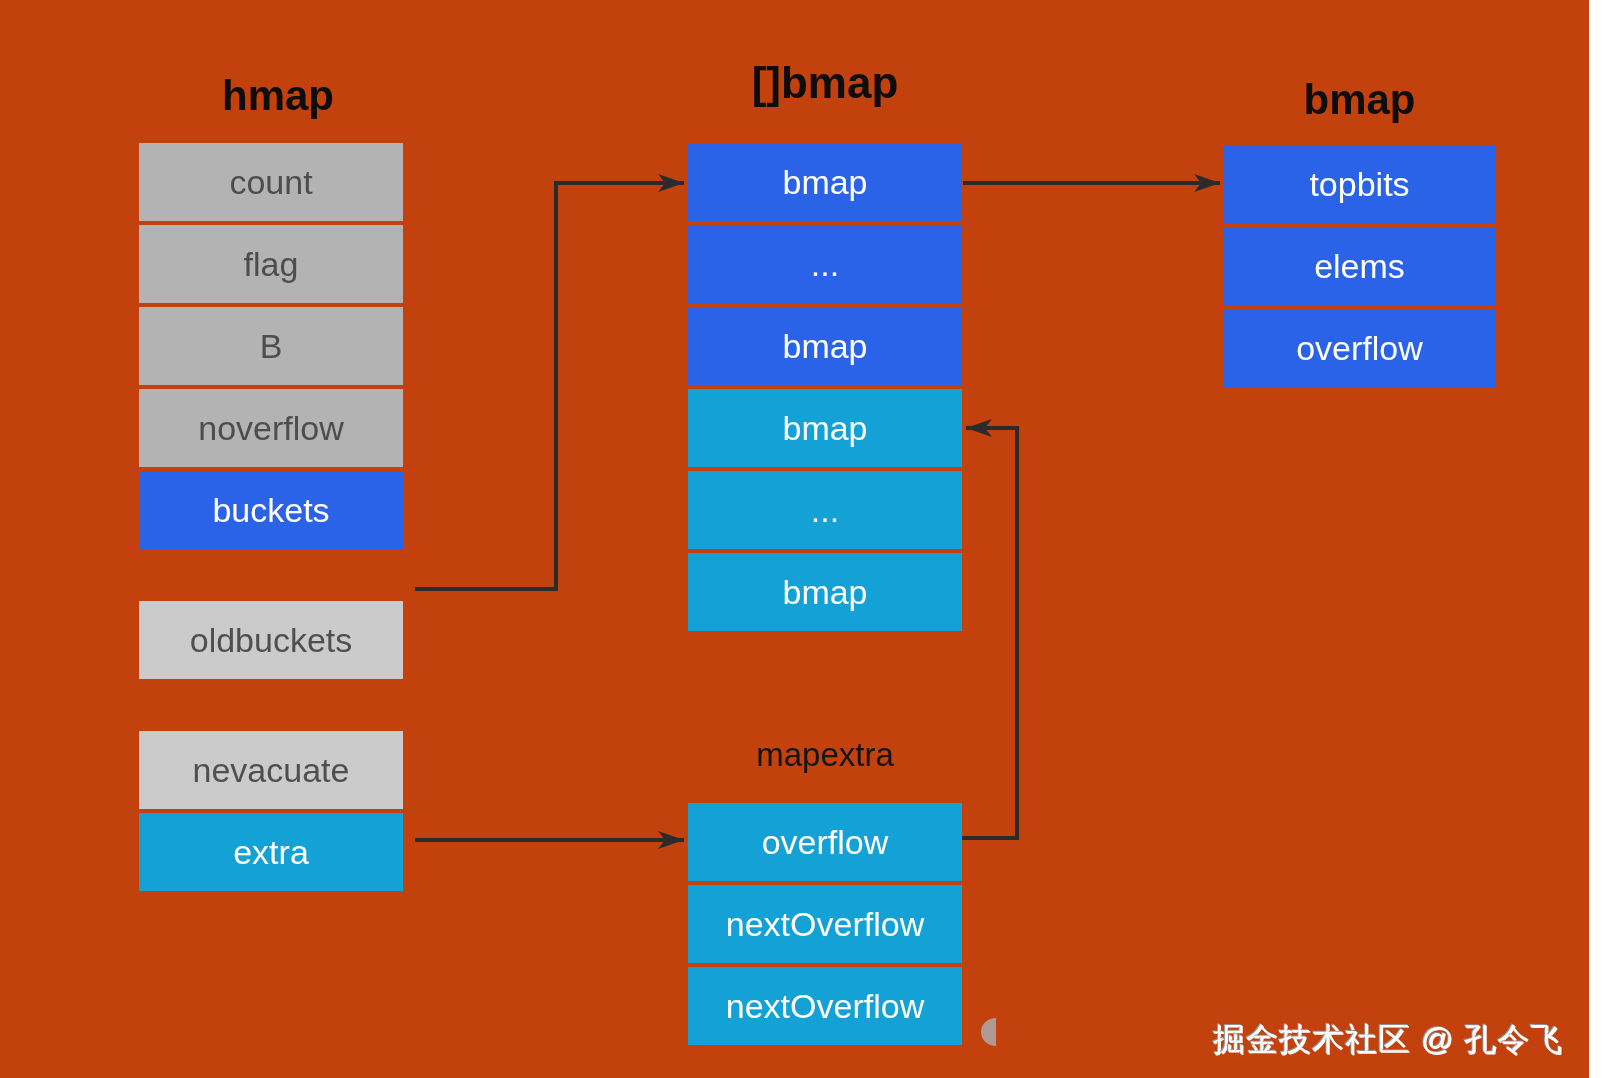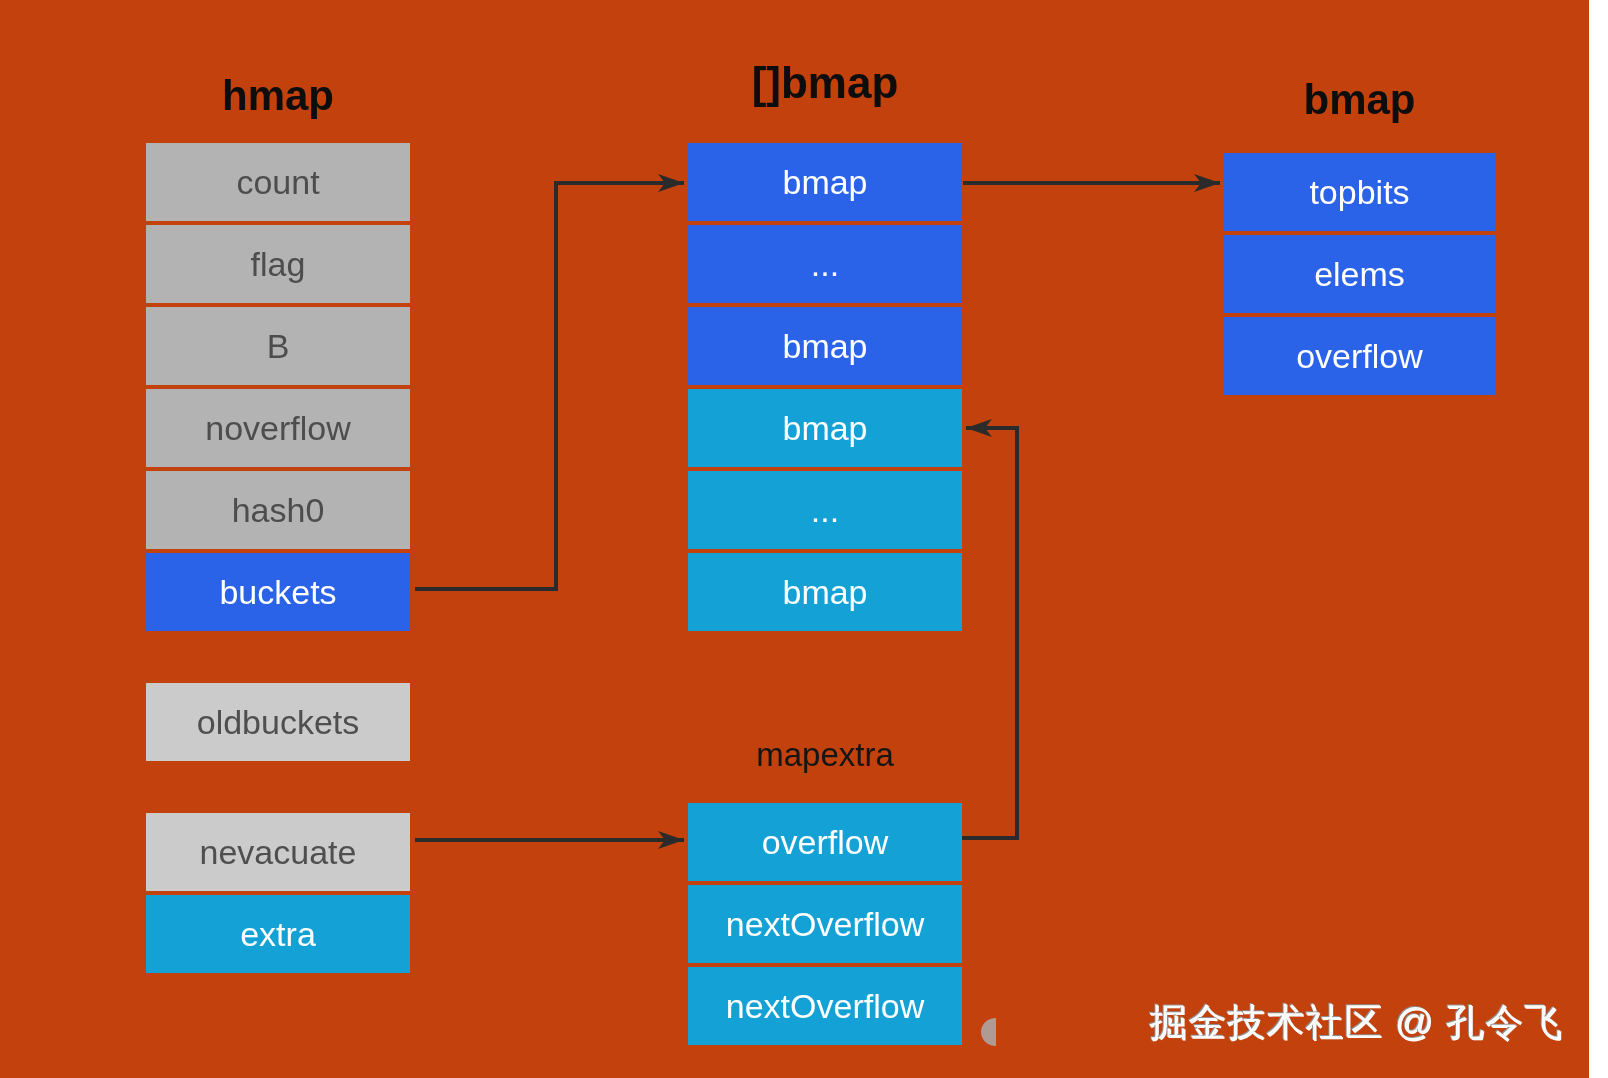--- a/index.html
+++ b/index.html
@@ -26,42 +26,42 @@
   }
   .title-hmap      { left: 146px;  top: 72px;  width: 264px; font-size: 42px; }
   .title-bmaparr   { left: 688px;  top: 58px;  width: 274px; font-size: 44px; }
   .title-bmap     { left: 1224px; top: 76px;  width: 271px; font-size: 42px; }
   .title-mapextra  { left: 688px;  top: 736px; width: 274px; font-size: 33px; font-weight: normal; color: #151515; }
   .col {
     position: absolute;
     display: flex;
     flex-direction: column;
   }
-  .col-hmap     { left: 146px;  top: 143px; width: 264px; }
+  .col-hmap     { left: 139px;  top: 143px; width: 264px; }
   .col-bmaparr  { left: 688px;  top: 143px; width: 274px; }
-  .col-bmap     { left: 1224px; top: 145px; width: 271px; margin-top: 8px; }
+  .col-bmap     { left: 1224px; top: 145px; width: 271px; }
   .col-mapextra { left: 688px;  top: 803px; width: 274px; }
   .row {
     height: 78px;
     margin-bottom: 4px;
     display: flex;
     align-items: center;
     justify-content: center;
     font-size: 34px;
     line-height: 1;
   }
   .gray-dark  { background: #b3b3b3; color: #4d4d4d; }
   .gray-light { background: #cbcbcb; color: #4f4f4f; margin-top: 48px; }
   .blue       { background: #2b63e8; color: #ffffff; }
   .cyan       { background: #14a2d6; color: #ffffff; }
   .watermark {
     position: absolute;
     right: 26px;
-    bottom: 30px;
-    font-size: 38px;
+    bottom: 16px;
+    font-size: 32px;
     letter-spacing: 1px;
     color: #fbfbfb;
     text-shadow: -1px -1px 0 #8f8f8f, 1px 1px 0 #ffffff;
     white-space: nowrap;
   }
   .crescent {
     position: absolute;
     left: 981px;
     top: 1018px;
     width: 15px;
@@ -87,21 +87,20 @@
     <polyline points="415,840 684,840" fill="none" stroke="#2b2b2b" stroke-width="4" marker-end="url(#arrowhead)"></polyline>
     <polyline points="962,838 1017,838 1017,428 966,428" fill="none" stroke="#2b2b2b" stroke-width="4" marker-end="url(#arrowhead)"></polyline>
   </svg>
 
   <div class="struct-title title-hmap">hmap</div>
   <div class="col col-hmap">
     <div class="row gray-dark">count</div>
     <div class="row gray-dark">flag</div>
     <div class="row gray-dark">B</div>
     <div class="row gray-dark">noverflow</div>
-    <div class="row gray-dark">hash0</div>
     <div class="row blue">buckets</div>
     <div class="row gray-light">oldbuckets</div>
     <div class="row gray-light">nevacuate</div>
     <div class="row cyan">extra</div>
   </div>
 
   <div class="struct-title title-bmaparr">[]bmap</div>
   <div class="col col-bmaparr">
     <div class="row blue">bmap</div>
     <div class="row blue">...</div>

